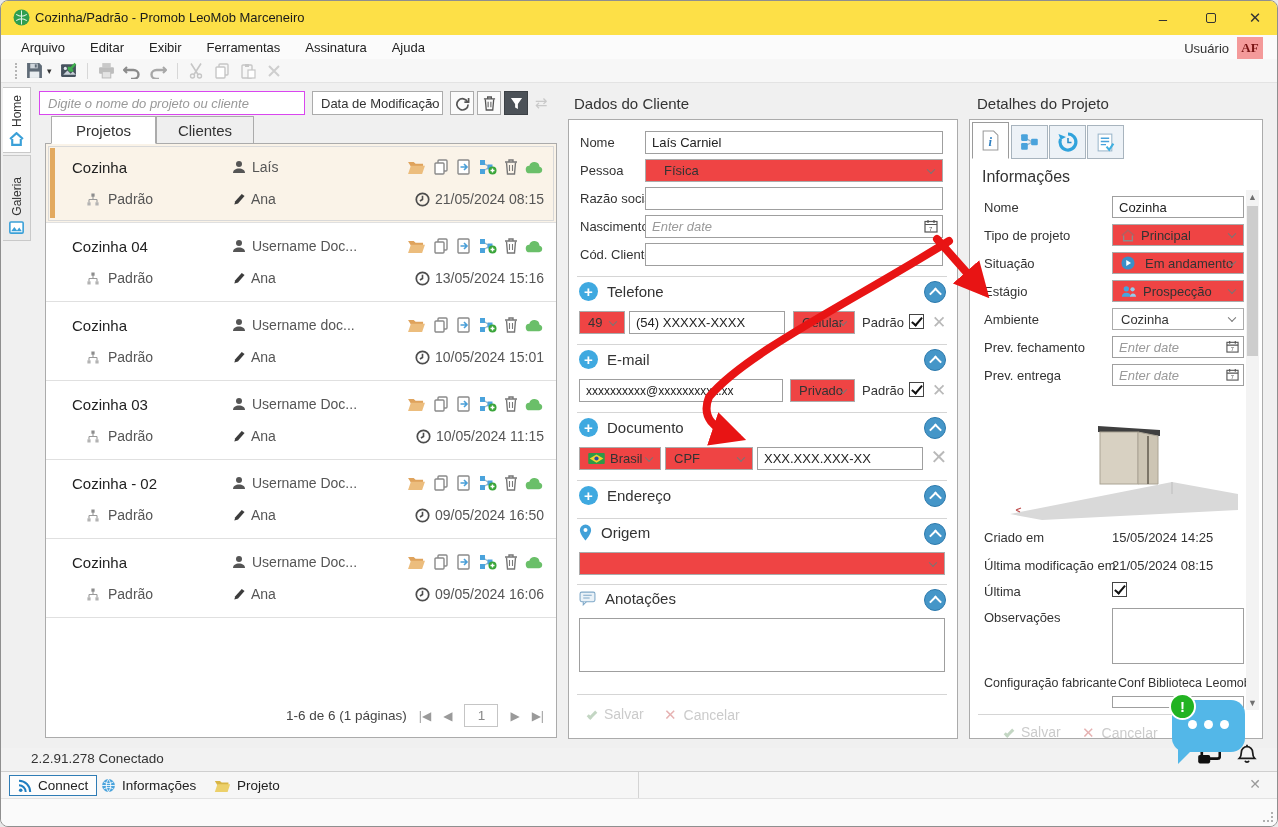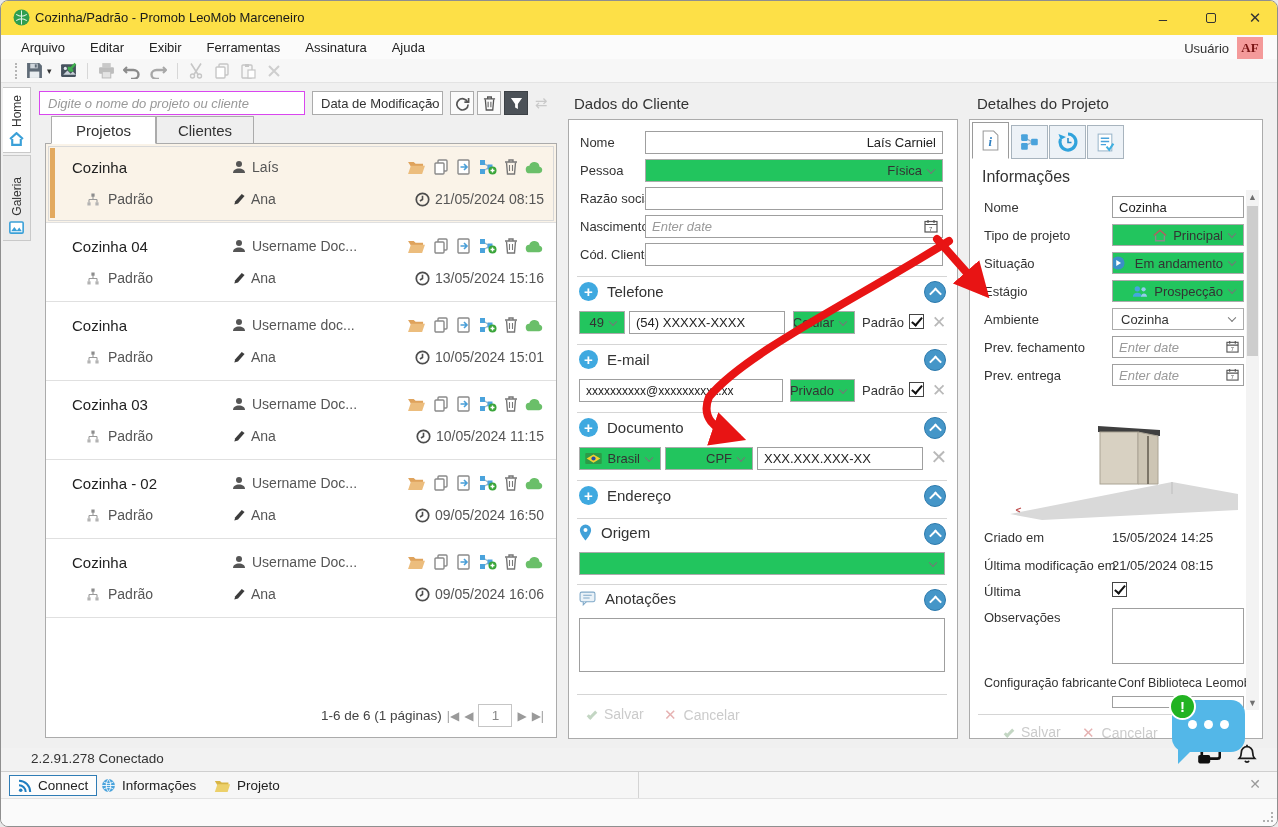--- a/index.html
+++ b/index.html
@@ -29,42 +29,42 @@
   .main{position:absolute;left:0;top:82px;width:1278px;height:665px;background:#f0f0f0;}
   
   .side-tab{position:absolute;left:2px;width:28px;display:flex;flex-direction:column;align-items:center;justify-content:flex-end;gap:5px;padding-bottom:6px;border:1px solid #c9c9c9;}
   .side-tab .vtext{writing-mode:vertical-rl;transform:rotate(180deg);font-size:12px;color:#333;}
   .tab-home{top:4px;height:66px;background:#fff;border-left:none;}
   .tab-galeria{top:72px;height:86px;background:#ebebeb;border-left:none;}
   
   .search-input{position:absolute;left:38px;top:8px;width:266px;height:24px;border:1px solid #d946ef;background:#fff;padding:0 8px;font-size:13px;font-family:inherit;}
   .search-input::placeholder{font-style:italic;color:#999;}
   .sel{position:relative;border:1px solid #ababab;background:#fff;display:flex;align-items:center;padding:0 20px 0 8px;font-size:13px;white-space:nowrap;overflow:hidden;}
-  .sel.gray{background:#22c55e;justify-content:flex-end;}
+  .sel.gray{background:#ef4444;}
   .chev{position:absolute;right:8px;top:50%;width:6px;height:6px;border-right:1.4px solid #777;border-bottom:1.4px solid #777;transform:translateY(-70%) rotate(45deg);}
   .sort-sel{position:absolute;left:311px;top:8px;width:131px;height:24px;}
   .sqbtn{position:absolute;top:8px;width:24px;height:24px;border:1px solid #ababab;background:#fbfbfb;display:flex;align-items:center;justify-content:center;}
   .sqbtn.dark{background:#4c5258;border-color:#3c4146;}
   .ghost{position:absolute;top:10px;width:20px;height:20px;display:flex;align-items:center;justify-content:center;color:#c9c9c9;font-size:15px;}
   .ltab{position:absolute;top:33px;height:28px;display:flex;align-items:center;justify-content:center;font-size:15px;border:1px solid #ababab;}
   .ltab.active{background:#fff;border-bottom:1px solid #fff;z-index:2;}
   .ltab.idle{background:#efefef;}
   .list-box{position:absolute;left:44px;top:60px;width:512px;height:595px;background:#fff;border:1px solid #ababab;}
   .list-item{position:relative;height:79px;border-bottom:1px solid #e0e0e0;padding:10px 12px 0 26px;}
   .list-item.selected{background:#faf3e8;outline:1px solid #d9d9d9;outline-offset:-3px;}
   .list-item.selected::before{content:"";position:absolute;left:4px;top:4px;bottom:4px;width:5px;background:#e2a95f;}
   .li-row{display:flex;align-items:center;height:26px;}
   .li-name{font-size:15px;color:#222;width:160px;}
   .li-owner{display:flex;align-items:center;gap:6px;width:150px;font-size:14px;color:#555;}
   .li-icons{display:flex;align-items:center;gap:7px;margin-left:auto;}
   .li-sub{display:flex;align-items:center;height:26px;margin-top:6px;}
   .li-variant{display:flex;align-items:center;gap:8px;width:146px;margin-left:14px;color:#555;font-size:14px;}
   .li-designer{display:flex;align-items:center;gap:6px;width:150px;color:#555;font-size:14px;text-align:center;}
   .li-date{display:flex;align-items:center;gap:5px;margin-left:auto;color:#555;font-size:14px;}
-  .pager{position:absolute;right:12px;bottom:10px;display:flex;align-items:center;gap:5px;color:#444;font-size:13.5px;}
+  .pager{position:absolute;right:12px;bottom:10px;display:flex;align-items:center;gap:12px;color:#444;font-size:13.5px;}
   .pg-arrow{color:#9a9a9a;font-size:12px;}
   .pg-box{width:34px;height:23px;border:1px solid #c5c5c5;display:flex;align-items:center;justify-content:center;color:#888;}
   
   .panel-title{position:absolute;font-size:15px;color:#333;}
   .panel-box{position:absolute;background:#fff;border:1px solid #ababab;}
   
   .flabel{position:absolute;font-size:13px;color:#333;white-space:nowrap;}
   .inp{position:absolute;border:1px solid #9f9f9f;background:#fff;padding:0 6px;font-size:13px;font-family:inherit;color:#222;}
   .inp::placeholder{font-style:italic;color:#9a9a9a;}
   .divline{position:absolute;left:8px;right:10px;height:1px;background:#d5d5d5;}
@@ -794,21 +794,21 @@
         <span class="pg-box">1</span>
         <span class="pg-arrow">▶</span>
         <span class="pg-arrow">▶|</span>
       </div>
     </div>
 
     <div class="panel-title" style="left:573px;top:12px;">Dados do Cliente</div>
     <div class="panel-box" style="left:567px;top:36px;width:390px;height:620px;">
 
       <span class="flabel" style="left:11px;top:15px;">Nome</span>
-      <input class="inp" style="left: 76px; top: 11px; width: 298px; height: 23px; text-align: right;" value="Laís Carniel">
+      <input class="inp" style="left: 76px; top: 11px; width: 298px; height: 23px;" value="Laís Carniel">
 
       <span class="flabel" style="left:11px;top:43px;">Pessoa</span>
       <div class="sel gray" style="left:76px;top:39px;width:298px;height:23px;position:absolute;padding-left:18px;">
         <span>Física</span>
           <span class="chev"></span>
       </div>
 
       <span class="flabel" style="left:11px;top:71px;">Razão social</span>
       <input class="inp" style="left: 76px; top: 67px; width: 298px; height: 23px;">
 

